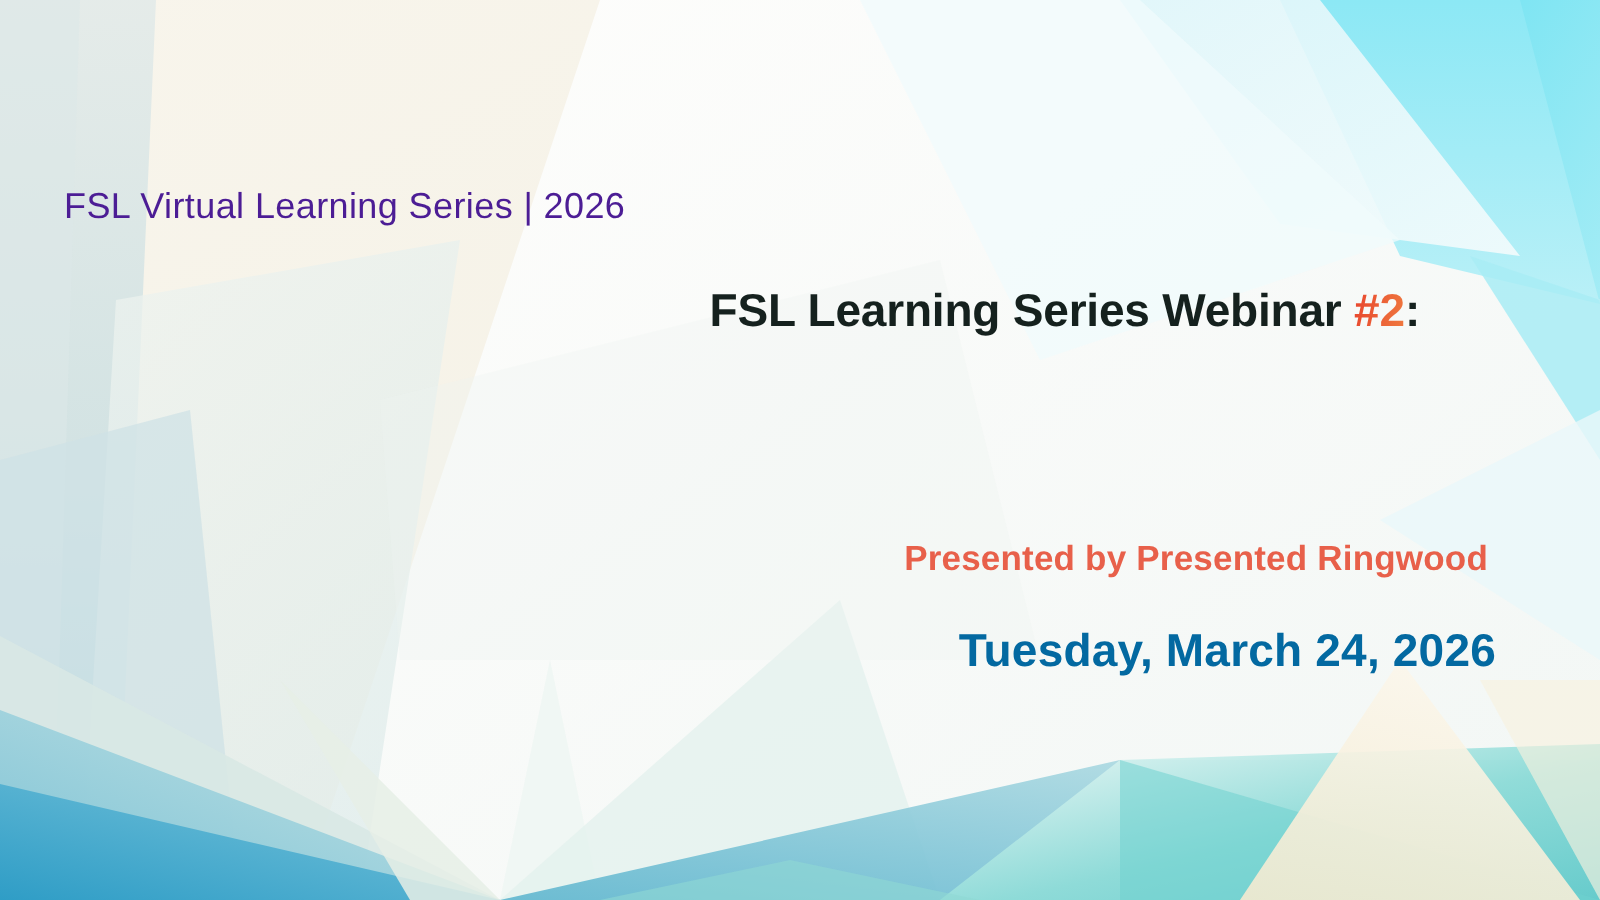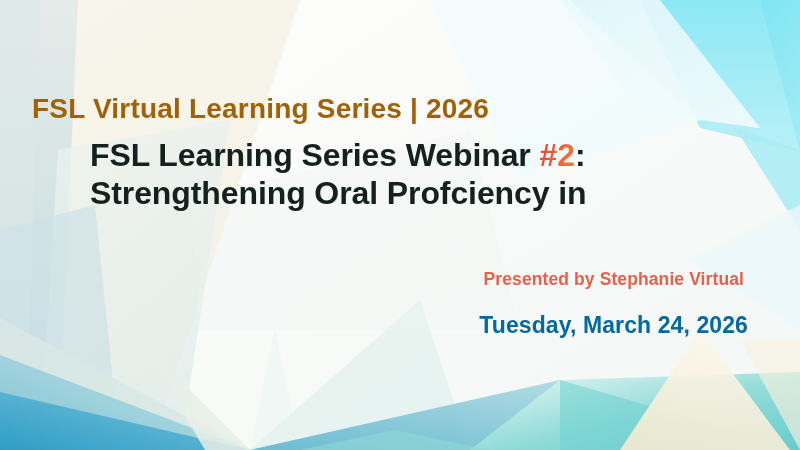--- a/index.html
+++ b/index.html
@@ -26,35 +26,35 @@
     inset: 0;
     width: 800px;
     height: 450px;
   }
 
   
   .eyebrow {
     position: absolute;
     left: 32px;
     top: 93px;
-    font-size: 28px;
-    font-weight: bold;
+    font-size: 18px;
+    font-weight: normal;
     letter-spacing: 0.2px;
-    color: #a16207;
+    color: #4c1d95;
     white-space: nowrap;
   }
 
   
   .title-block {
     position: absolute;
     left: 90px;
     top: 136px;
     width: 620px;
-    text-align: left;
-    font-size: 32px;
+    text-align: right;
+    font-size: 23px;
     line-height: 38px;
     font-weight: bold;
     color: #15211e;
     letter-spacing: -0.1px;
   }
   .title-line { display: block; white-space: nowrap; }
   .title-accent {
     background-image: linear-gradient(100deg, #e8452e 0%, #ef7a3f 100%);
     -webkit-background-clip: text;
     background-clip: text;
@@ -180,21 +180,20 @@
 
     <polygon points="190,200 470,130 520,330 200,330" fill="#eef4f1" opacity="0.35"></polygon>
   </svg>
 
   <div id="content">
 
     <div class="eyebrow">FSL Virtual Learning Series | 2026</div>
 
     <div class="title-block">
       <span class="title-line"><span>FSL Learning Series Webinar </span><span class="title-accent">#2</span><span class="title-colon">:</span></span>
-      <span class="title-line">Strengthening Oral Profciency in</span>
     </div>
 
-    <div class="presenter">Presented by Stephanie Virtual</div>
+    <div class="presenter">Presented by Presented Ringwood</div>
 
     <div class="date">Tuesday, March 24, 2026</div>
 
   </div>
 </div>
 
 </body></html>

